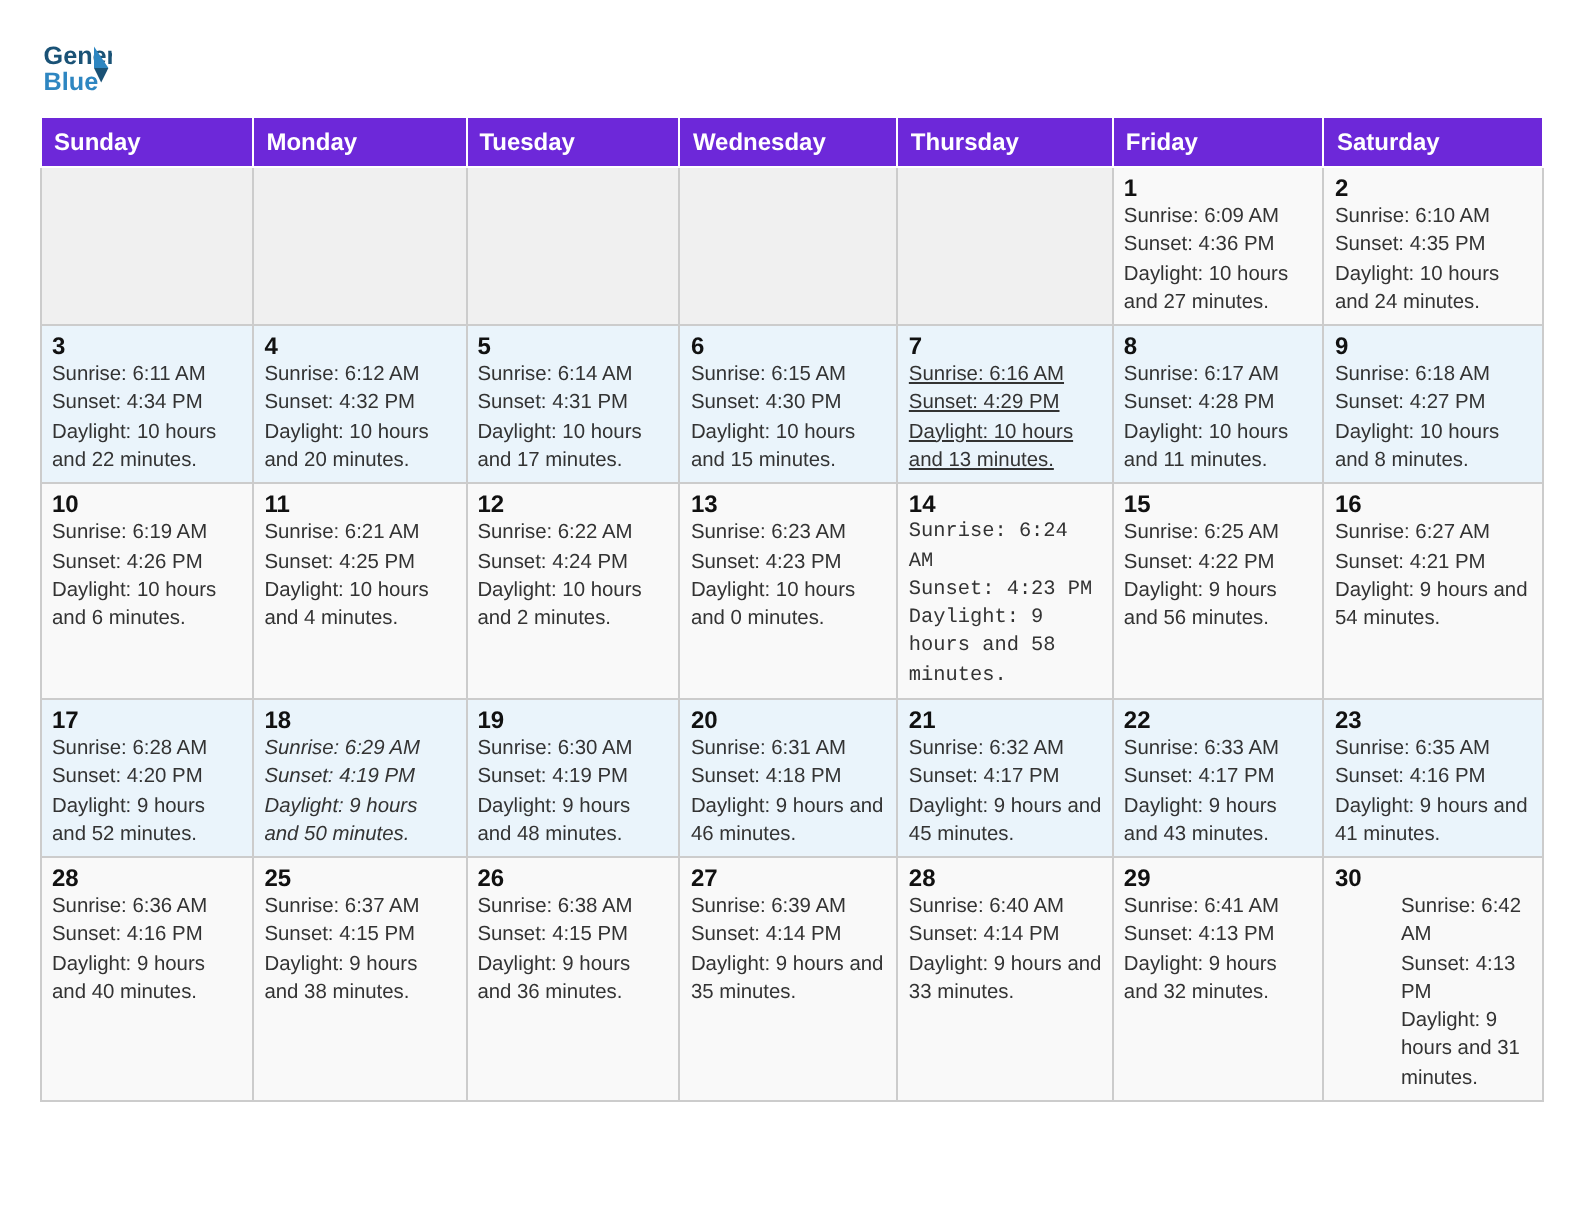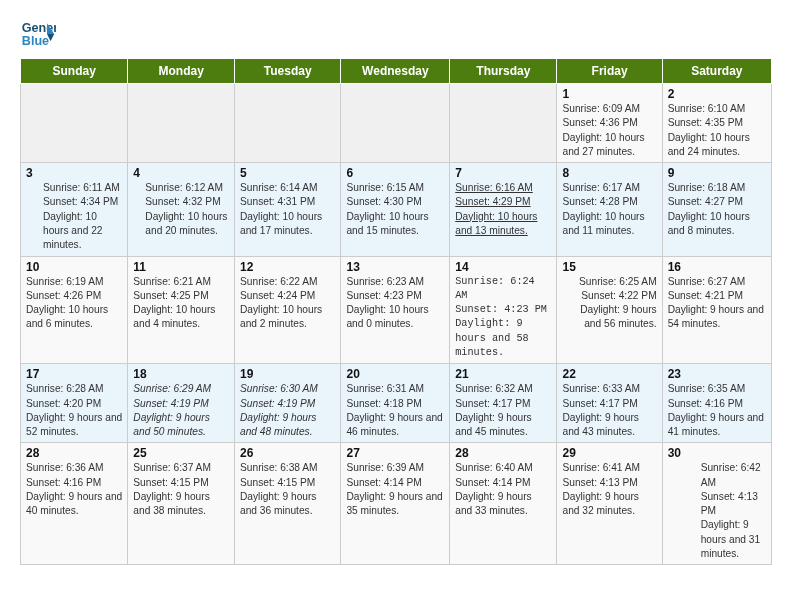--- a/index.html
+++ b/index.html
@@ -41,26 +41,26 @@
     .subtitle {
       font-size: 15px;
       color: #444;
     }
     .calendar {
       width: 100%;
       border-collapse: collapse;
       font-size: 11px;
     }
     .calendar thead th {
-      background: #4d7c0f;
+      background: #6d28d9;
       color: #fff;
       font-weight: bold;
       font-size: 12px;
       padding: 5px 6px;
-      text-align: center;
+      text-align: left;
       border: 1px solid #fff;
     }
     .calendar tbody td {
       border: 1px solid #ccc;
       vertical-align: top;
       padding: 3px 5px;
       width: 113px;
       min-height: 70px;
       background: #fff;
     }
@@ -133,27 +133,27 @@
           <td>
             <span class="day-num">2</span>
             <div class="day-info" style="white-space: pre-line;">Sunrise: 6:10 AM
 Sunset: 4:35 PM
 Daylight: 10 hours and 24 minutes.</div>
           </td>
         </tr>
         <tr>
           <td>
             <span class="day-num">3</span>
-            <div class="day-info" style="white-space: pre-line; margin-left: 17px;">Sunrise: 6:11 AM
+            <div class="day-info" style="white-space: pre-line;">Sunrise: 6:11 AM
 Sunset: 4:34 PM
 Daylight: 10 hours and 22 minutes.</div>
           </td>
           <td>
             <span class="day-num">4</span>
-            <div class="day-info" style="white-space: pre-line; margin-left: 12px;">Sunrise: 6:12 AM
+            <div class="day-info" style="white-space: pre-line;">Sunrise: 6:12 AM
 Sunset: 4:32 PM
 Daylight: 10 hours and 20 minutes.</div>
           </td>
           <td>
             <span class="day-num">5</span>
             <div class="day-info" style="white-space: pre-line;">Sunrise: 6:14 AM
 Sunset: 4:31 PM
 Daylight: 10 hours and 17 minutes.</div>
           </td>
           <td>
@@ -207,21 +207,21 @@
 Daylight: 10 hours and 0 minutes.</div>
           </td>
           <td>
             <span class="day-num">14</span>
             <div class="day-info" style="white-space: pre-line; font-family: Liberation Mono, monospace;">Sunrise: 6:24 AM
 Sunset: 4:23 PM
 Daylight: 9 hours and 58 minutes.</div>
           </td>
           <td>
             <span class="day-num">15</span>
-            <div class="day-info" style="white-space: pre-line; text-align: right;">Sunrise: 6:25 AM
+            <div class="day-info" style="white-space: pre-line;">Sunrise: 6:25 AM
 Sunset: 4:22 PM
 Daylight: 9 hours and 56 minutes.</div>
           </td>
           <td>
             <span class="day-num">16</span>
             <div class="day-info" style="white-space: pre-line;">Sunrise: 6:27 AM
 Sunset: 4:21 PM
 Daylight: 9 hours and 54 minutes.</div>
           </td>
         </tr>
@@ -233,21 +233,21 @@
 Daylight: 9 hours and 52 minutes.</div>
           </td>
           <td>
             <span class="day-num">18</span>
             <div class="day-info" style="white-space: pre-line; font-style: italic;">Sunrise: 6:29 AM
 Sunset: 4:19 PM
 Daylight: 9 hours and 50 minutes.</div>
           </td>
           <td>
             <span class="day-num">19</span>
-            <div class="day-info" style="white-space: pre-line; font-style: italic;">Sunrise: 6:30 AM
+            <div class="day-info" style="white-space: pre-line;">Sunrise: 6:30 AM
 Sunset: 4:19 PM
 Daylight: 9 hours and 48 minutes.</div>
           </td>
           <td>
             <span class="day-num">20</span>
             <div class="day-info" style="white-space: pre-line;">Sunrise: 6:31 AM
 Sunset: 4:18 PM
 Daylight: 9 hours and 46 minutes.</div>
           </td>
           <td>

